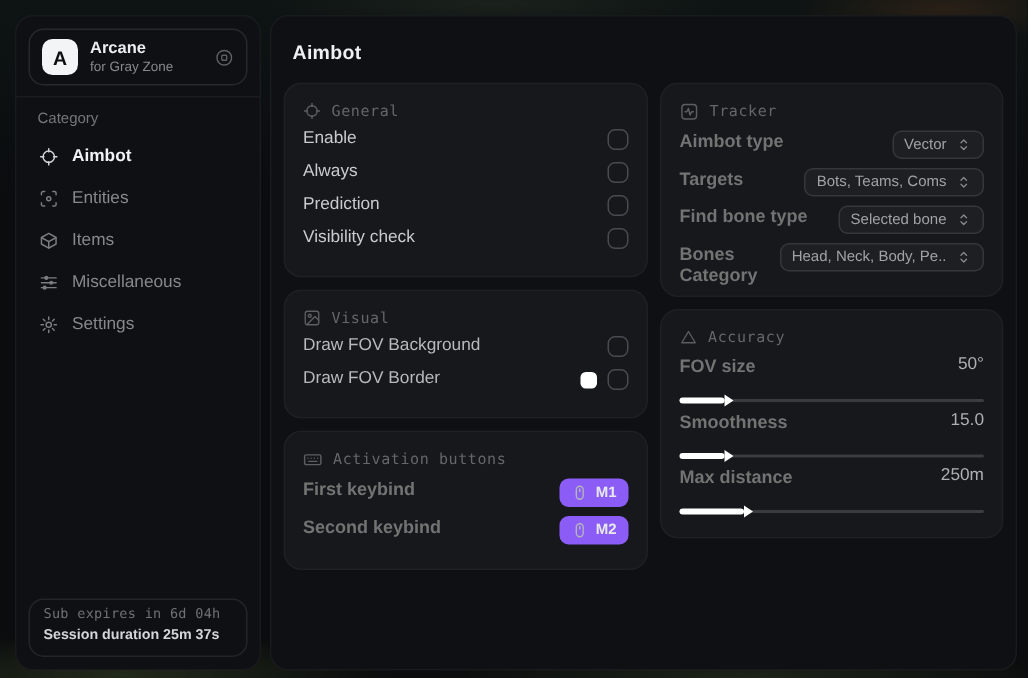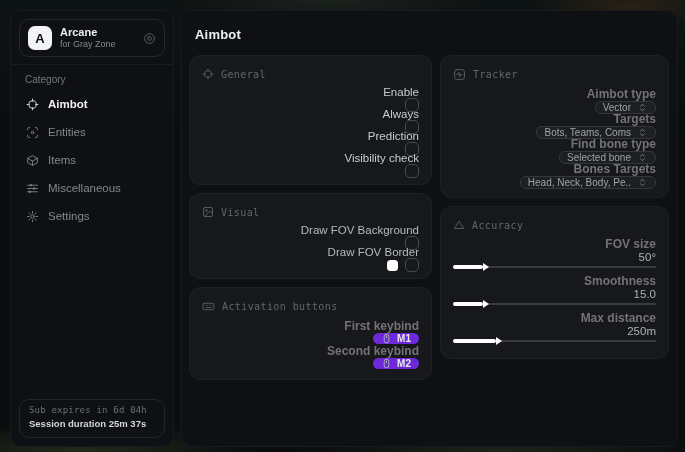--- a/index.html
+++ b/index.html
@@ -65,40 +65,40 @@
   .card {
     background:#16181b; border:1px solid rgba(255,255,255,0.035);
     border-radius:12px; padding:8px 12px 10px; margin-bottom:8px;
   }
   .card-head {
     display:flex; align-items:center; gap:7px; padding:4px 0 6px;
     color:#63666b; font-family:"DejaVu Sans Mono", monospace;
     font-size:10px; letter-spacing:.4px;
   }
   .card-head .ic { display:flex; color:#5b5e63; }
-  .row { display:flex; align-items:flex-end; justify-content:space-between; height:22px;flex-direction:column; }
+  .row { display:flex; align-items:flex-start; justify-content:space-between; height:22px; }
   .row.tall { height:25px; }
   .lbl   { font-size:11.5px; color:#c9cbcd; }
   .lbl.dim { color:#b7b9bc; }
   .lbl.strong { font-size:12px; font-weight:700; color:#737373; }
   .right-group { display:flex; align-items:center; gap:7px; }
   .checkbox {
     width:14px; height:14px; border:1.5px solid #474a50; border-radius:5px;
     background:transparent; flex:0 0 auto; cursor:pointer;
   }
   .swatch { width:11px; height:11px; border-radius:3.5px; background:#ffffff; cursor:pointer; }
   .pill {
     display:flex; align-items:center; gap:6px; height:19px; padding:0 7px;
     background:#1d1f23; border:1px solid #34373c; border-radius:6px;
     font-size:10px; color:#9fa2a6; cursor:pointer; white-space:nowrap;
   }
   .pill .ic { display:flex; color:#84878c; }
   .keypill {
     display:flex; align-items:center; gap:5px; height:19px; padding:0 8px;
-    background:#6d28d9; border-radius:6px; font-size:10px; font-weight:600;
+    background:#8b5cf6; border-radius:6px; font-size:10px; font-weight:600;
     color:#e7e9ea; cursor:pointer;
   }
   .keypill .ic { display:flex; color:#b3b6b9; }
   .val { font-size:11.5px; color:#aeb1b4; }
   .slider { position:relative; height:2px; background:#393c41; border-radius:2px; margin:7px 0 6px; cursor:pointer; }
   .slider .fill {
     position:absolute; left:0; top:-1px; height:4px; background:#ffffff; border-radius:2px;
   }
   .slider .fill::after {
     content:""; position:absolute; right:-6px; top:-2px;
@@ -334,21 +334,21 @@
               <span>Selected bone</span>
               <span class="ic">
                 <svg width="11" height="11" viewBox="0 0 24 24" fill="none" stroke="currentColor" stroke-width="2" stroke-linecap="round" stroke-linejoin="round">
                   <path d="M8 9l4-4 4 4"></path>
                     <path d="M8 15l4 4 4-4"></path>
                 </svg>
               </span>
             </span>
           </div>
           <div class="row tall">
-            <span class="lbl strong">Bones Targets</span>
+            <span class="lbl strong">Bones Category</span>
             <span class="pill">
               <span>Head, Neck, Body, Pe..</span>
               <span class="ic">
                 <svg width="11" height="11" viewBox="0 0 24 24" fill="none" stroke="currentColor" stroke-width="2" stroke-linecap="round" stroke-linejoin="round">
                   <path d="M8 9l4-4 4 4"></path>
                     <path d="M8 15l4 4 4-4"></path>
                 </svg>
               </span>
             </span>
           </div>

